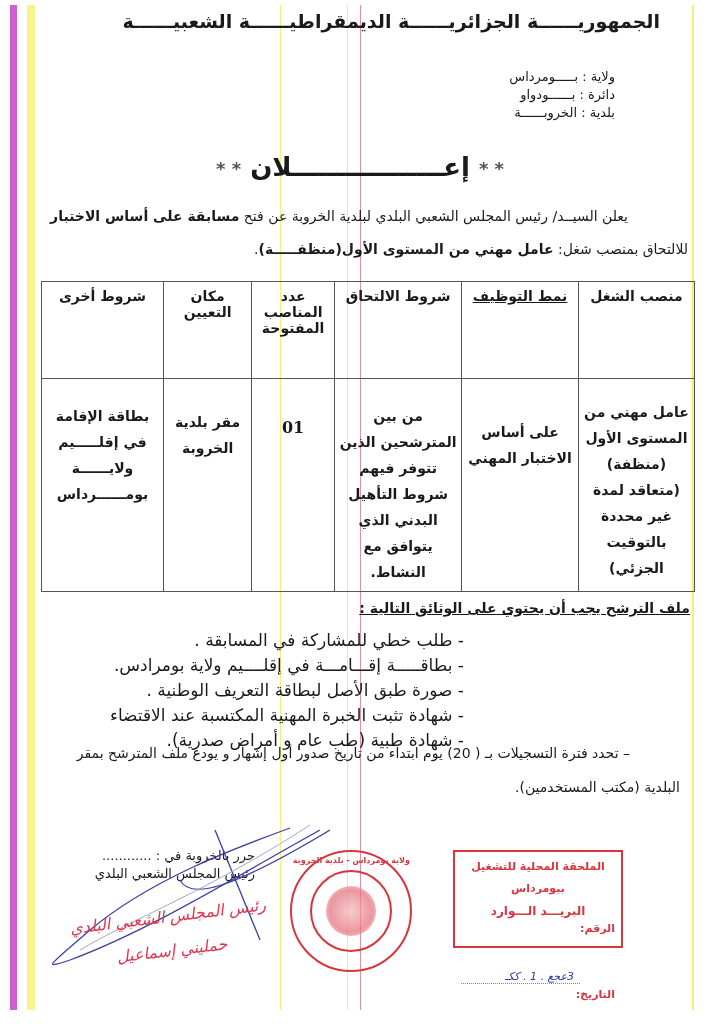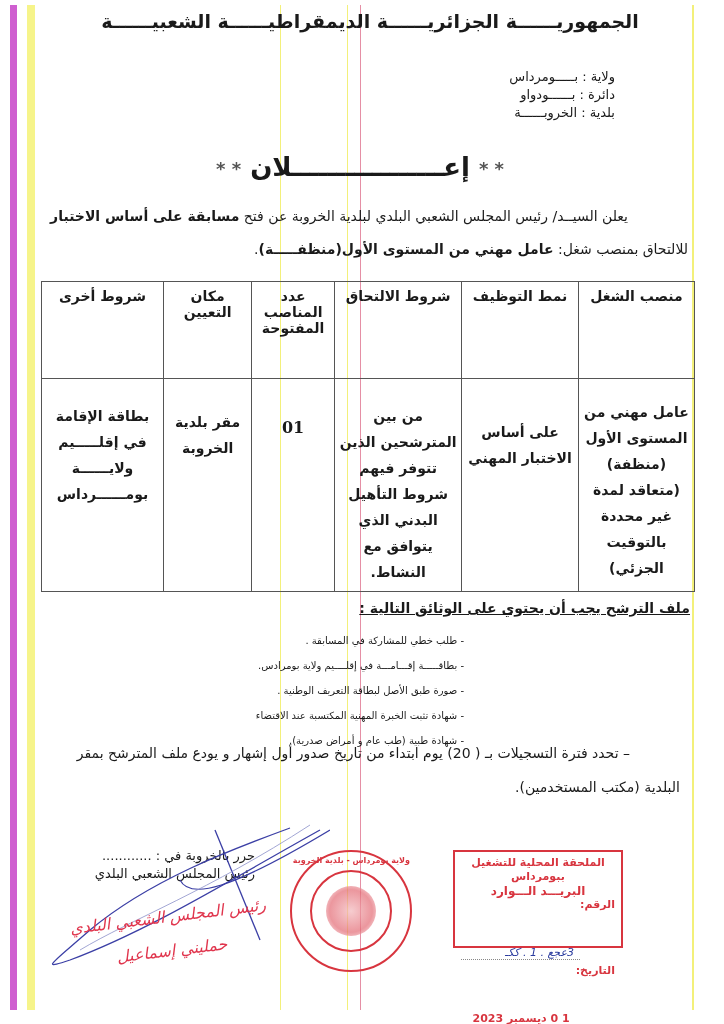--- a/index.html
+++ b/index.html
@@ -10,63 +10,63 @@
   
   .stripe { position:absolute; top:5px; height:1005px; }
   .s-mag  { left:10px; width:7px; background:#cf5fd0; }
   .s-yel1 { left:27px; width:8px; background:#f6f48a; }
   .s-yel2 { left:280px; width:1px; background:#f3f07a; }
   .s-yel3 { left:347px; width:1px; background:#f3f07a; }
   .s-pink { left:360px; width:1px; background:#e58fa5; }
   .s-yel4 { left:692px; width:2px; background:#f3f07a; }
 
   .abs { position:absolute; }
-  .republic { top:10px; left:80px; width:580px; text-align:center;
+  .republic { top:10px; left:80px; width:580px; 
               font-weight:bold; font-size:19px; letter-spacing:0.5px; }
   .admin { top:68px; right:109px; font-size:13px; line-height:18px; text-align:right; }
   .admin div { white-space:nowrap; }
 
   .announce-title { top:152px; left:180px; width:360px; text-align:center;
                     font-size:26px; font-weight:bold; }
   .announce-title .stars { font-size:18px; color:#555; vertical-align:middle; }
 
   .intro { top:200px; left:38px; width:650px; font-size:14px; line-height:33px; text-align:right; }
   .intro b { font-weight:bold; }
   .intro .p1 { padding-right:60px; }
 
   table.jobs { position:absolute; top:281px; left:41px; width:654px; height:302px;
                border-collapse:collapse; direction:rtl; font-weight:bold; font-size:14px; }
   table.jobs th, table.jobs td { border:1px solid #555; text-align:center; vertical-align:top; padding:6px 4px; }
   table.jobs th { height:84px; font-weight:bold; }
   table.jobs td { line-height:26px; }
   table.jobs td.num { font-family:"DejaVu Serif","Liberation Serif",serif; font-size:16px; vertical-align:top; padding-top:26px; }
-  .c1 { width:120px; } .c2 { width:121px; } .c3 { width:130px; }
+  .c1 { width:120px; } .c2 { width:121px;text-decoration:underline; } .c3 { width:130px; }
   .c4 { width:77px; } .c5 { width:87px; } .c6 { width:119px; }
 
   .docs-heading { top:600px; right:34px; font-size:14px; font-weight:bold; text-decoration:underline; }
-  .docs-list { top:628px; right:260px; font-size:10px; line-height:25px; text-align:right; }
+  .docs-list { top:628px; right:260px; font-size:17px; line-height:25px; text-align:right; }
   .docs-list div { white-space:nowrap; }
 
   .period { top:736px; left:40px; width:640px; font-size:14px; line-height:34px; text-align:right; }
   .period .l1 { padding-right:50px; }
 
   .sig-place { top:847px; left:80px; width:175px; font-size:13px; line-height:18px; text-align:right; }
 
   .handwrite { top:900px; left:60px; width:220px; color:#e0354d; font-size:16px; font-style:italic;
                line-height:34px; text-align:center; transform:rotate(-7deg); }
 
   .seal { top:850px; left:290px; width:118px; height:118px; border:2px solid #d8353f; border-radius:50%; }
   .seal-inner { position:absolute; top:18px; left:18px; width:78px; height:78px; border:2px solid #d8353f; border-radius:50%; }
   .seal-text { position:absolute; top:4px; left:0; width:118px; font-size:8px; color:#d8353f; font-weight:bold; }
   .seal-emblem { position:absolute; top:34px; left:34px; width:50px; height:50px; border-radius:50%;
                  background:radial-gradient(circle,#f2b7bb 0%,#e36a74 60%,#fff 100%); opacity:0.7; }
 
   .stamp { top:850px; left:453px; width:166px; height:94px; border:2px solid #d8353f; color:#d8353f;
            font-weight:bold; font-size:11px; text-align:center; direction:rtl; }
-  .stamp .row { line-height:14px; }
+  .stamp .row { line-height:22px; }
   .stamp .field { display:flex; justify-content:flex-start; padding:0 6px; font-size:11px; }
   .stamp .field .lbl { white-space:nowrap; }
   .stamp .field .val { color:#2a3b9e; font-style:italic; font-weight:normal; padding-right:6px; border-bottom:1px dotted #888; flex:1; text-align:right;margin-top:48px; }
   .stamp .field .val.red { color:#d8353f; font-style:normal; font-weight:bold; }
 
   .signature { top:820px; left:30px; width:300px; height:150px; }
 </style>
 </head>
 <body>
 

